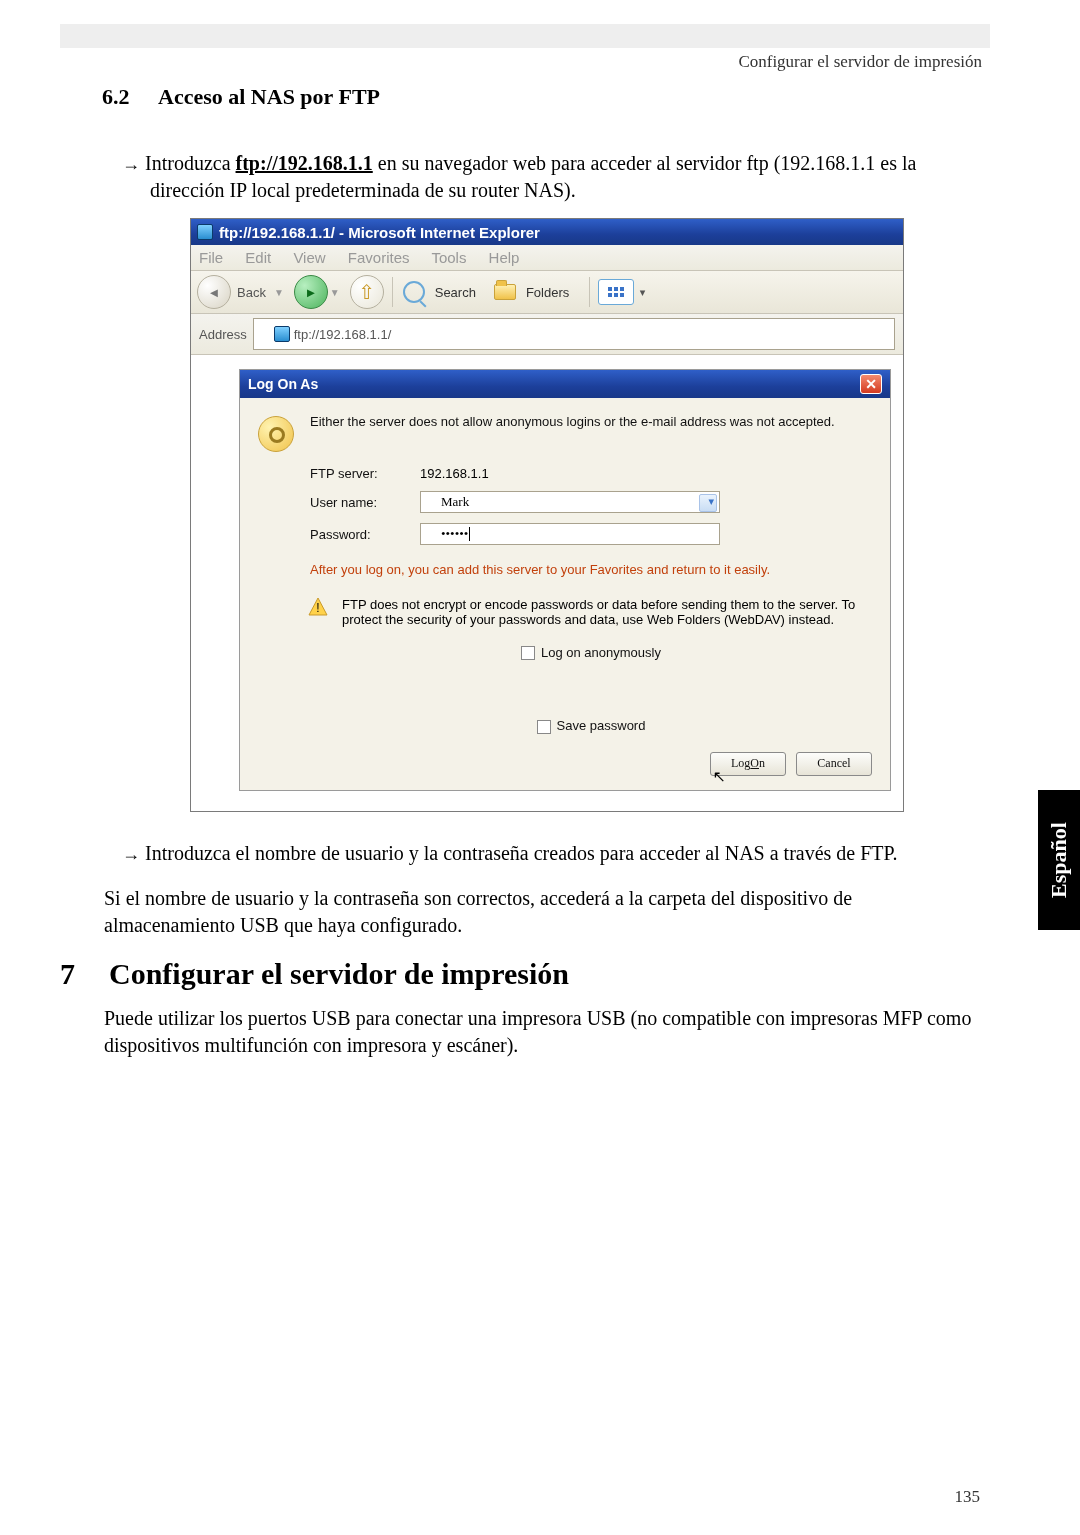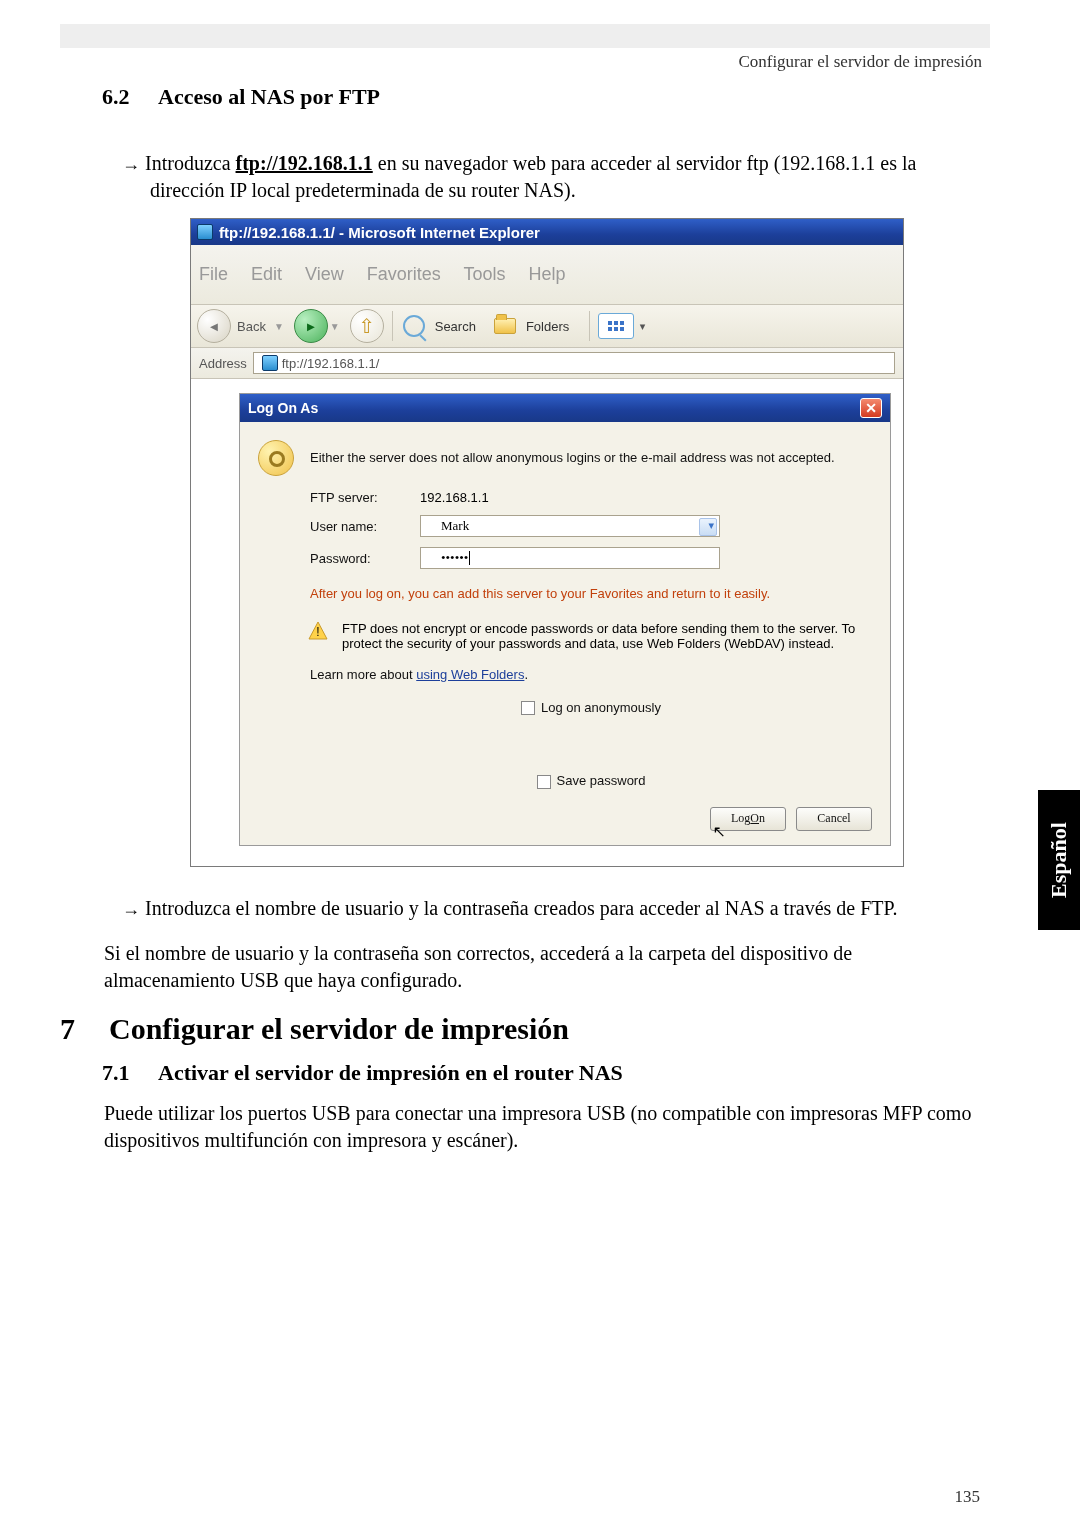--- a/index.html
+++ b/index.html
@@ -67,23 +67,23 @@
     width: 16px; height: 16px;
     margin-right: 6px;
     background: linear-gradient(#7fd0ff,#2a8ed0);
     border: 1px solid #0b3a6a;
     border-radius: 2px;
     display: flex; align-items:center; justify-content:center;
   }
   .ie-menubar {
     background: linear-gradient(#f4f3ee,#eceade);
     color: #999;
-    padding: 19px 8px;
+    padding: 4px 8px;
     border-bottom: 1px solid #c8c4b7;
-    font-size: 18px;
+    font-size: 15px;
   }
   .ie-menubar span { margin-right: 18px; }
   .ie-toolbar {
     background: linear-gradient(#f6f4ec,#e9e6d8);
     padding: 4px 6px;
     border-bottom: 1px solid #c8c4b7;
     display: flex;
     align-items: center;
     gap: 4px;
   }
@@ -117,21 +117,21 @@
   }
   .tb-views-grid{display:grid;grid-template-columns:repeat(3,4px);grid-template-rows:repeat(2,4px);gap:2px;}
   .tb-views-grid span{background:#3a73c8;}
   .tb-views::after{content:"▾";position:absolute;right:-12px;color:#555;font-size:11px;}
   .ie-addressbar{
     background: linear-gradient(#f4f3ee,#eceade);
     padding:4px 8px;border-bottom:1px solid #c8c4b7;
     display:flex;align-items:center;gap:6px;color:#555;font-size:13px;
   }
   .ie-addr-icon{width:16px;height:16px;background:linear-gradient(#7fd0ff,#2a8ed0);border:1px solid #0b3a6a;border-radius:2px;}
-  .ie-addr-field{flex:1;height:22px;border:1px solid #a9a28e;background:#fff;display:flex;align-items:center;padding:0 8px;}
+  .ie-addr-field{flex:1;height:32px;border:1px solid #a9a28e;background:#fff;display:flex;align-items:center;padding:0 20px;}
 
   .ie-content { padding:14px 12px 20px 48px; background:#fff; }
 
   .logon-dlg{
     border:1px solid #9a9a9a;
     background:#f4f2e8;
     font-family: Tahoma, sans-serif;
     font-size:13px;
     position: relative;
   }
@@ -139,21 +139,21 @@
     background: linear-gradient(#2f5fc8, #1c3f9a 60%, #183888);
     color:#fff;font-weight:bold;padding:4px 8px;font-size:14px;
     display:flex;justify-content:space-between;align-items:center;
   }
   .logon-close{
     width:22px;height:20px;border:1px solid #fff;border-radius:3px;
     background: linear-gradient(#f48a6f,#d43a20);
     color:#fff;display:flex;align-items:center;justify-content:center;font-weight:bold;font-size:14px;
   }
   .logon-body{ padding:16px 18px 14px 18px; }
-  .logon-row{ display:flex; align-items:center; margin-bottom:14px;}
+  .logon-row{ display:flex; align-items:flex-start; margin-bottom:14px;}
   .logon-keyicon{
     width:36px;height:36px;border-radius:50%;
     background: radial-gradient(circle at 30% 30%, #fff3b0, #f0c24a);
     border:1px solid #caa23a;position:relative;flex-shrink:0;margin-right:16px;margin-top:2px;
   }
   .logon-keyicon::after{content:"";position:absolute;left:10px;top:10px;width:10px;height:10px;border:3px solid #9a7a20;border-radius:50%;}
   .logon-text { flex:1; color:#111; }
   .logon-indent { margin-left:52px; }
   .logon-field-row{display:flex;align-items:center;margin-bottom:10px;}
   .logon-field-row .lbl{width:110px;color:#111;}
@@ -316,23 +316,20 @@
             <div class="logon-note">After you log on, you can add this server to your Favorites and return to it easily.</div>
             <div class="logon-warn-row">
               <div class="logon-warn-ic">
                 <svg viewBox="0 0 20 20">
                     <polygon points="10,1 19,18 1,18" fill="#ffd24a" stroke="#c99a2a" stroke-width="1"></polygon>
                     <text x="10" y="15" text-anchor="middle" font-size="12" font-family="Arial" fill="#000">!</text>
                   </svg>
               </div>
               <div>FTP does not encrypt or encode passwords or data before sending them to the server.  To protect the security of your passwords and data, use Web Folders (WebDAV) instead.</div>
             </div>
-            <div class="logon-learn">
-              <span>Learn more about </span><a href="#">using Web Folders</a>.
-            </div>
             <div class="logon-checks">
               <label><span class="cb"></span><span>Log on anonymously</span></label>
               <label><span class="cb"></span><span>Save password</span></label>
             </div>
             <div class="logon-btns">
               <div class="win-btn">
                   <span>Log </span>
                   <span class="u">O</span>
                   <span>n</span>
                 </div>
@@ -349,20 +346,17 @@
     <span class="arrow-glyph">→ </span><span>Introduzca el nombre de usuario y la contraseña creados para acceder al NAS a través de FTP.</span>
   </p>
 
   <p class="para">Si el nombre de usuario y la contraseña son correctos, accederá a la carpeta del dispositivo de almacenamiento USB que haya configurado.</p>
 
 
   <div class="h7">
     <span>7</span>
     <span>Configurar el servidor de impresión</span>
   </div>
-  <div class="h7-1">
-    <span class="num">7.1</span><span>Activar el servidor de impresión en el router NAS</span>
-  </div>
   <p class="para">Puede utilizar los puertos USB para conectar una impresora USB (no compatible con impresoras MFP como dispositivos multifunción con impresora y escáner).</p>
 </div>
 
 <div class="side-tab">Español</div>
 <div class="page-num">135</div>
 
 </body></html>

